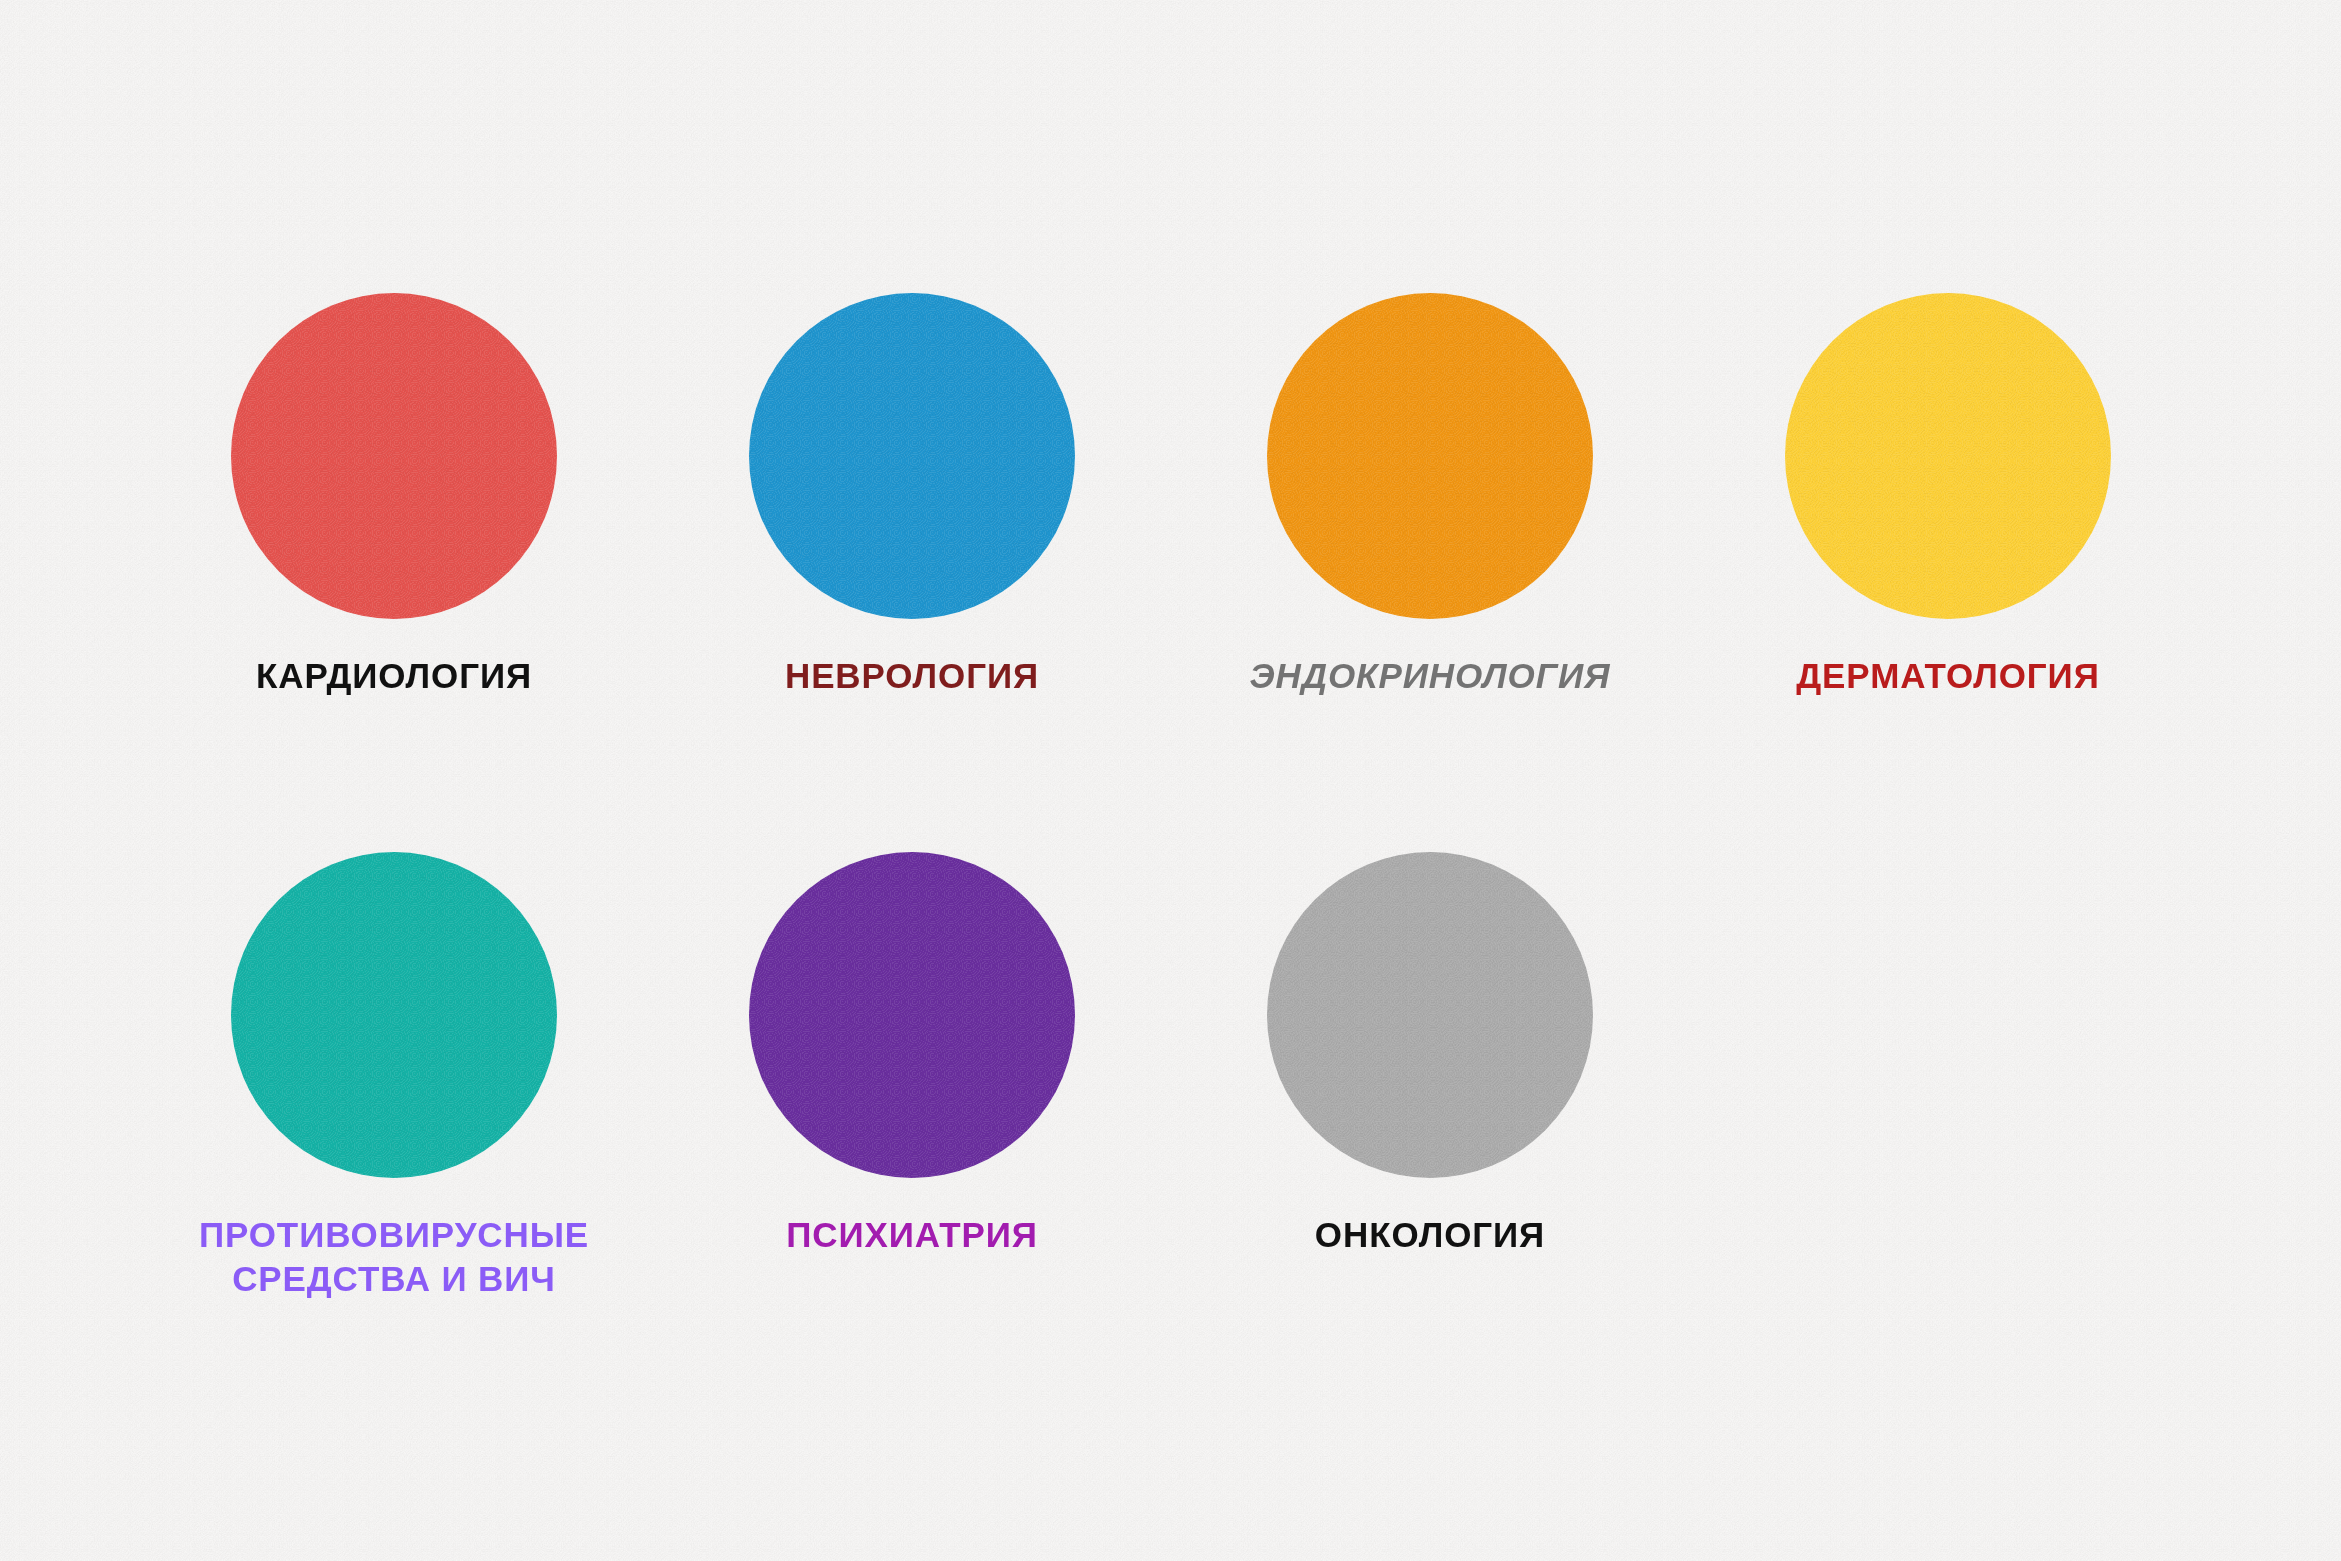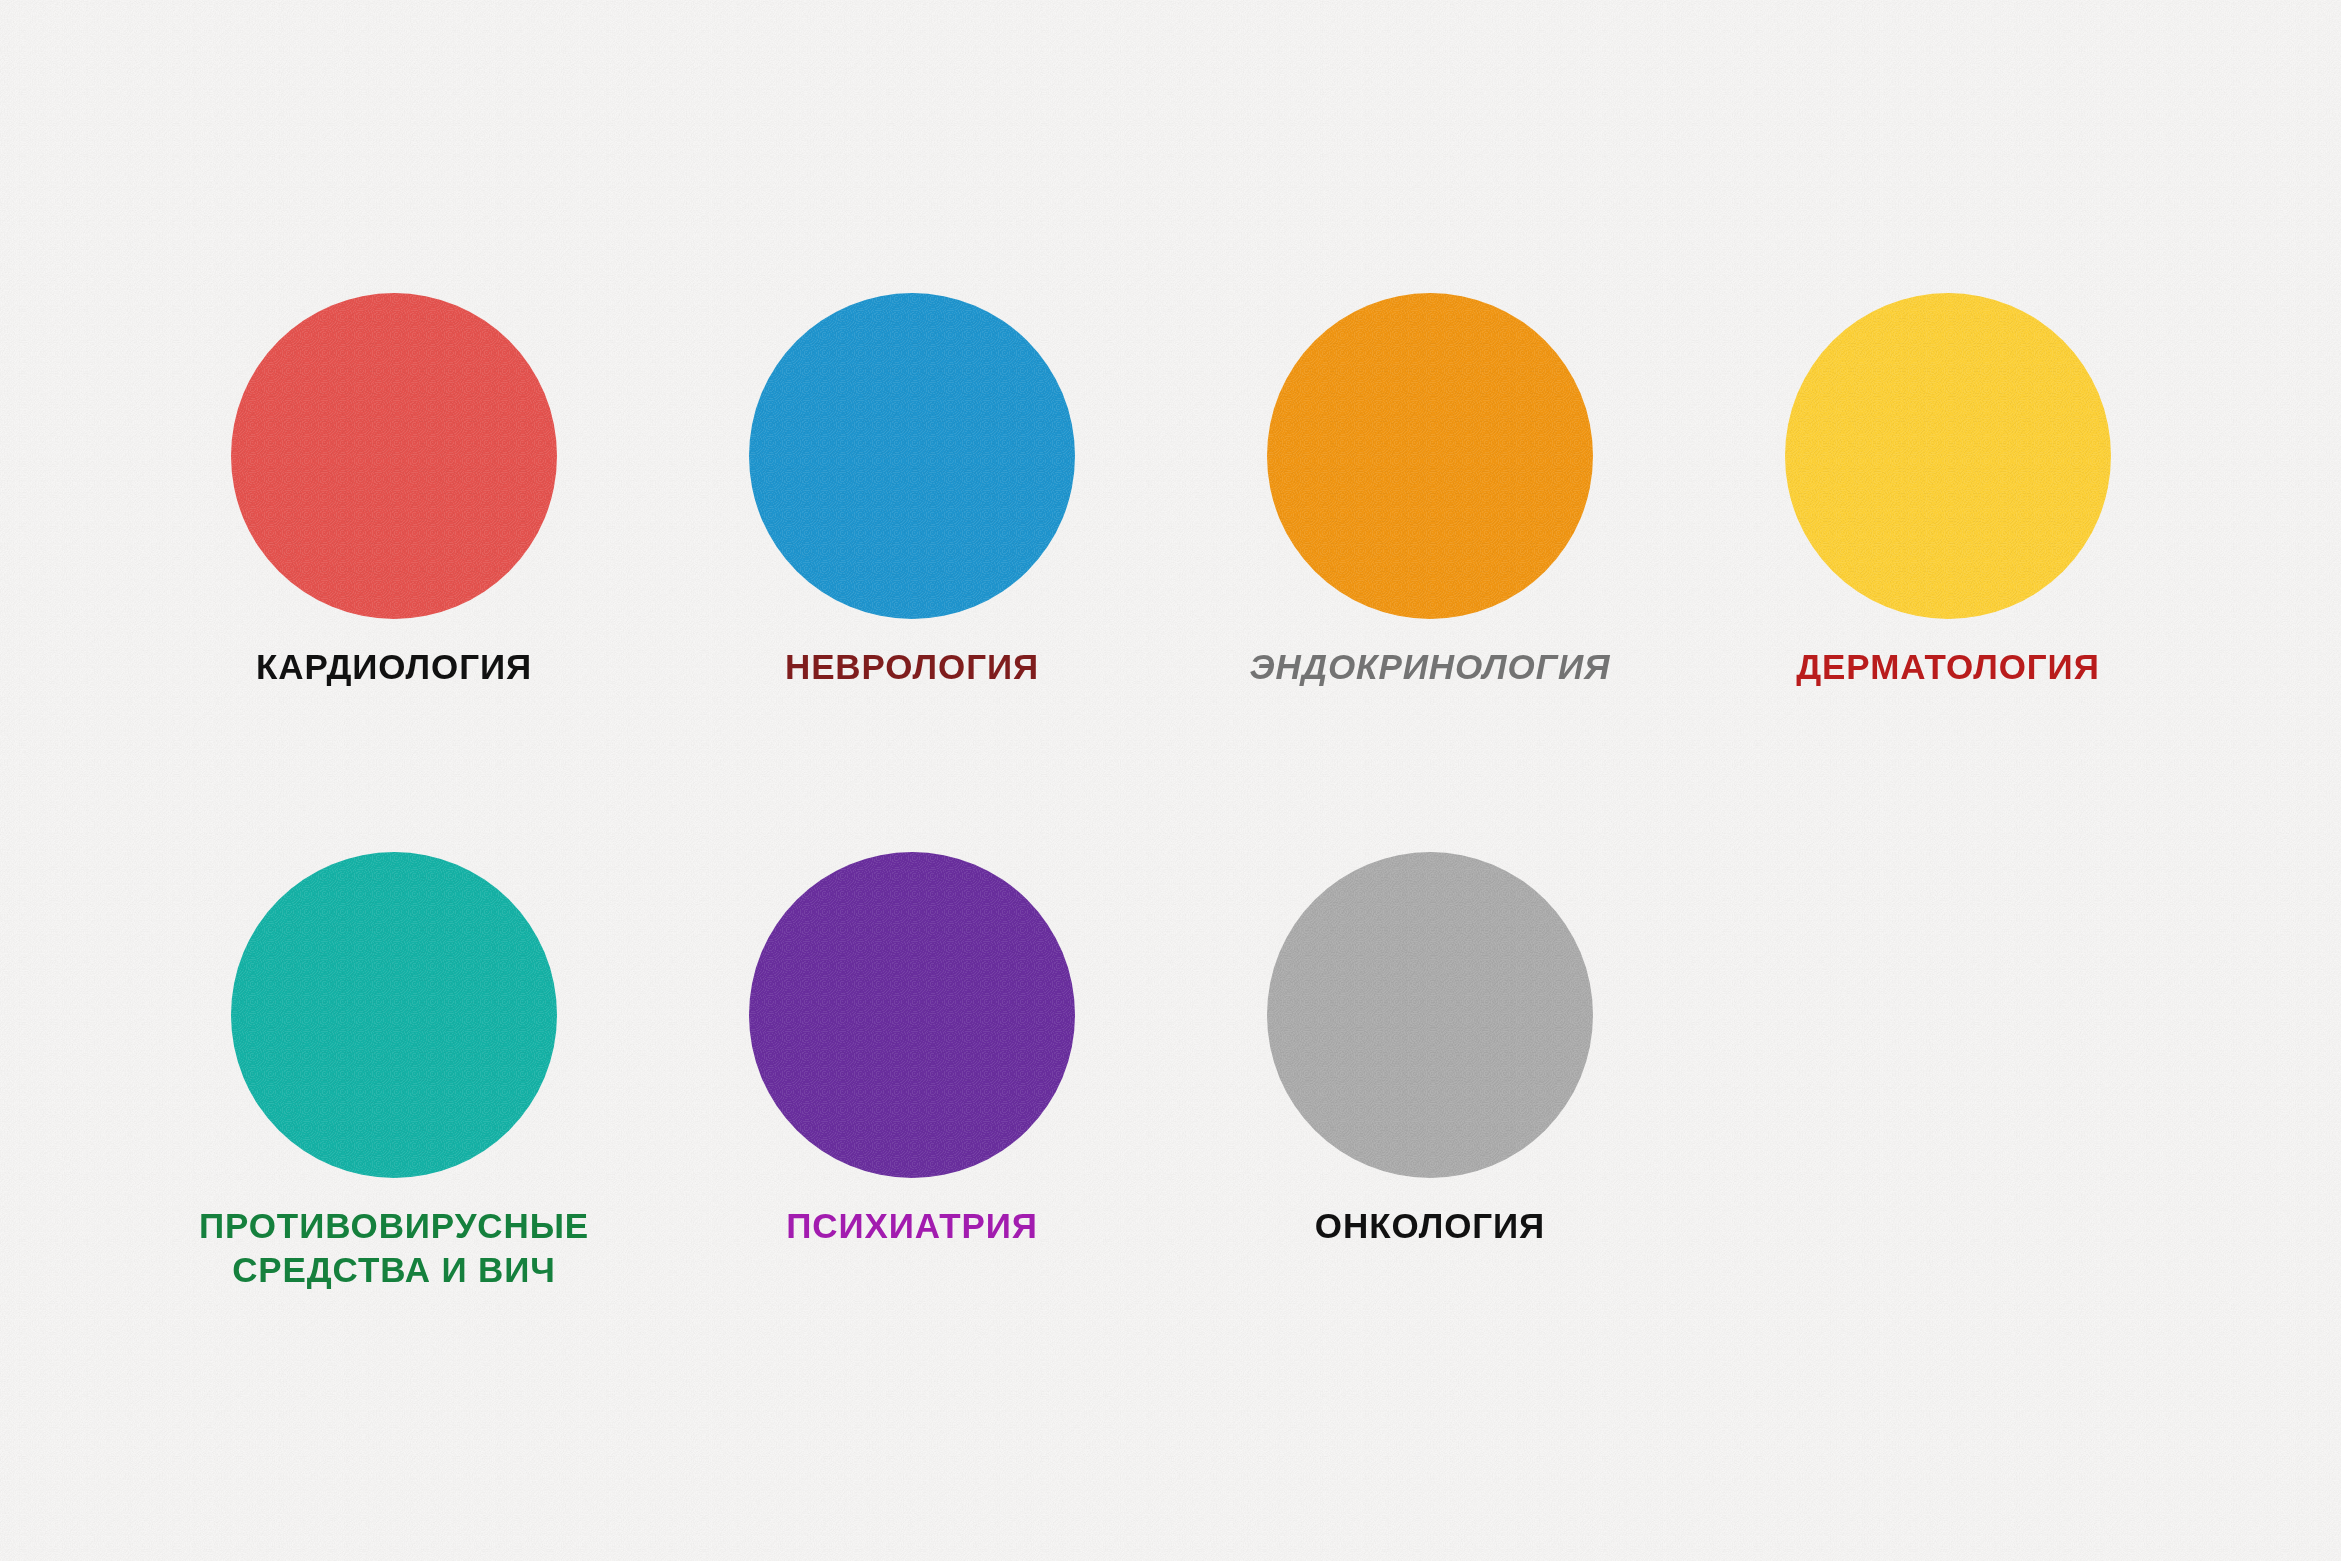--- a/index.html
+++ b/index.html
@@ -71,21 +71,21 @@
     border-radius: 50%;
     opacity: 0.30;
     background-image:
       repeating-radial-gradient(circle at 21% 33%, rgba(255,255,255,0.28) 0 0.6px, rgba(255,255,255,0) 0.6px 2.3px),
       repeating-radial-gradient(circle at 67% 72%, rgba(0,0,0,0.10) 0 0.6px, rgba(255,255,255,0) 0.6px 2.9px),
       repeating-linear-gradient(41deg, rgba(0,0,0,0.05) 0 0.6px, rgba(255,255,255,0) 0.6px 1.8px);
     background-size: 18px 18px, 25px 25px, 3.5px 3.5px;
   }
 
   .swatch-label {
-    margin-top: 26px;
+    margin-top: 35px;
     font-size: 35px;
     font-weight: 700;
     letter-spacing: 0.9px;
     line-height: 1.26;
     color: #111111;
     text-align: center;
     text-transform: uppercase;
     white-space: pre-line;
     max-width: 504px;
   }
@@ -125,21 +125,21 @@
       <div class="swatch-dot" style="background-color: rgb(252, 208, 56);">
         <div class="swatch-dot-grain"></div>
       </div>
       <div class="swatch-label" style="color: #b91c1c;">ДЕРМАТОЛОГИЯ</div>
     </div>
 
     <div class="swatch-cell">
       <div class="swatch-dot" style="background-color: rgb(22, 178, 166);">
         <div class="swatch-dot-grain"></div>
       </div>
-      <div class="swatch-label" style="color: #15803d;">ПРОТИВОВИРУСНЫЕ
+      <div class="swatch-label" style="color: #8b5cf6;">ПРОТИВОВИРУСНЫЕ
 СРЕДСТВА И ВИЧ</div>
     </div>
 
     <div class="swatch-cell">
       <div class="swatch-dot" style="background-color: rgb(106, 47, 158);">
         <div class="swatch-dot-grain"></div>
       </div>
       <div class="swatch-label" style="color: #a21caf;">ПСИХИАТРИЯ</div>
     </div>
 

